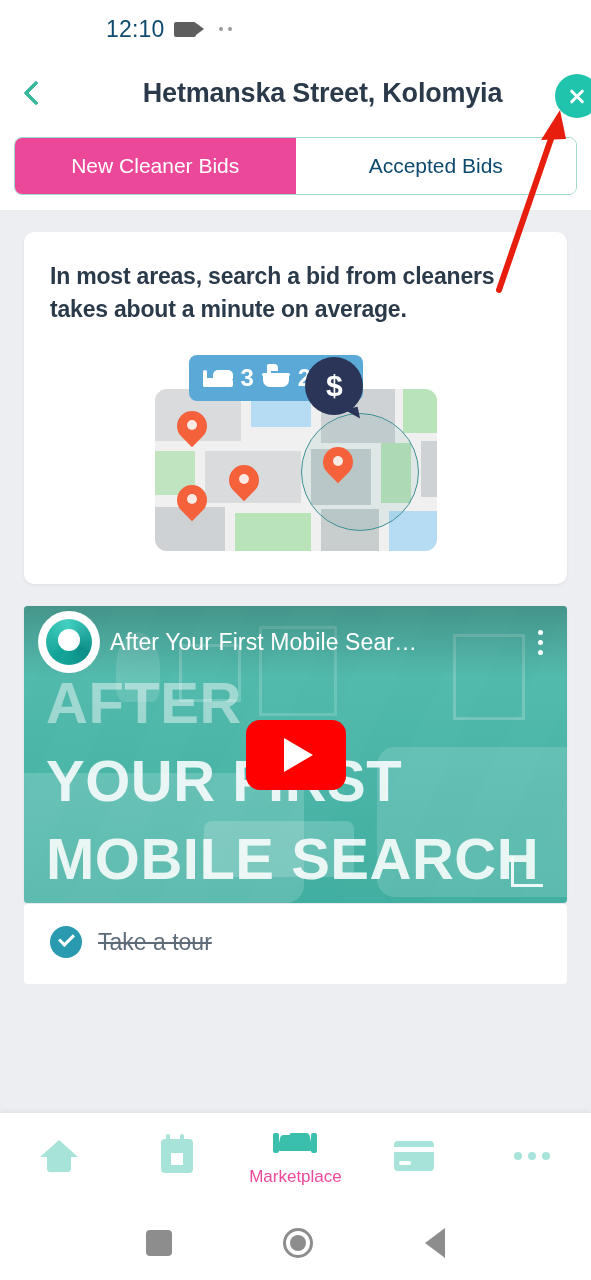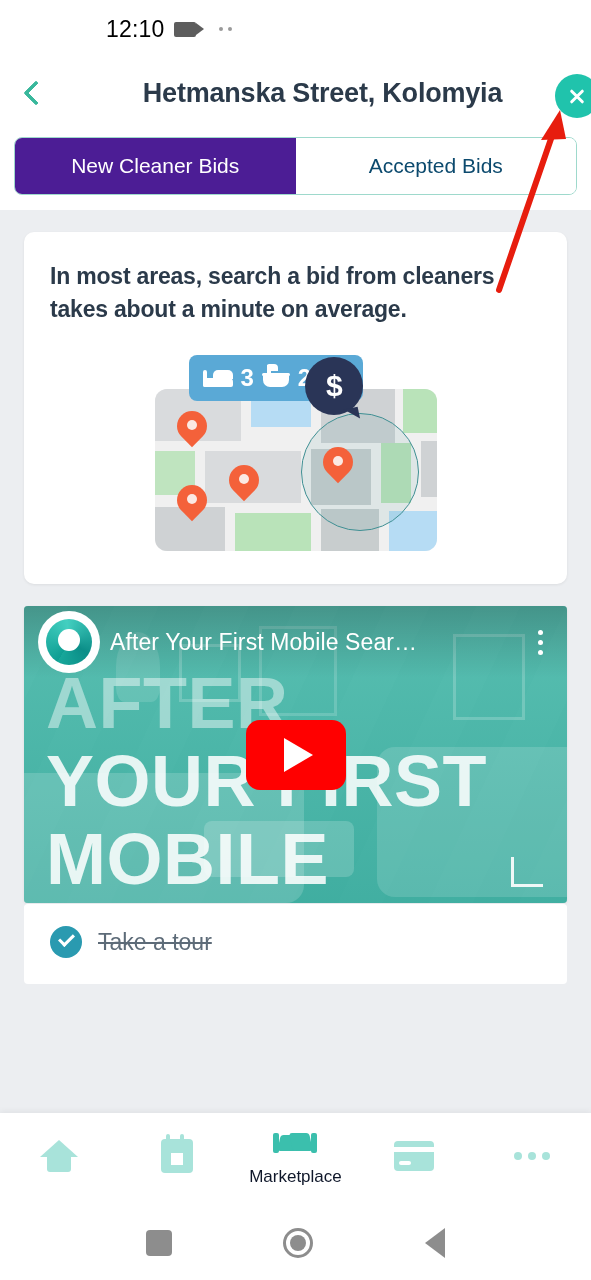--- a/index.html
+++ b/index.html
@@ -18,21 +18,21 @@
 
   
   .statusbar {
     position: absolute; top: 0; left: 0; right: 0; height: 58px;
     background: #ffffff;
     display: flex; align-items: center;
     padding: 0 18px;
     color: #5c5c5c;
   }
   .sb-left { display: flex; align-items: center; gap: 9px; margin-left: 88px; }
-  .sb-time { font-size: 23px; font-weight: 400; color: #000000; letter-spacing: .2px; }
+  .sb-time { font-size: 23px; font-weight: 400; color: #0c4a6e; letter-spacing: .2px; }
   .ic-video {
     width: 22px; height: 15px; position: relative;
     background: #5d5d5d; border-radius: 2px;
   }
   .ic-video:after {
     content: ""; position: absolute; right: -8px; top: 1px;
     border-style: solid; border-width: 6px 0 6px 8px;
     border-color: transparent transparent transparent #5d5d5d;
   }
   .sb-dots { display: flex; gap: 5px; margin-left: 14px; }
@@ -103,21 +103,21 @@
   }
   .tabs {
     display: flex; height: 58px;
     border: 1.5px solid #9ed9cc; border-radius: 8px; overflow: hidden;
     background: #fff;
   }
   .tab {
     flex: 1; display: flex; align-items: center; justify-content: center;
     font-size: 21px; color: #0c4a6e; background: #fff;
   }
-  .tab.active { background: #4c1d95; color: #ffffff; }
+  .tab.active { background: #ec4899; color: #ffffff; }
 
   
   .body { position: absolute; top: 210px; left: 0; right: 0; bottom: 0; background: #eceef1; }
 
   .card {
     background: #fff; border-radius: 10px;
     margin: 22px 24px 0; padding: 28px 26px 22px;
     box-shadow: 0 1px 3px rgba(0,0,0,.07);
   }
   .card-head {
@@ -201,21 +201,21 @@
   .avatar i:after { content: ""; position: absolute; left: 12px; top: 10px; width: 22px; height: 22px; background: #fff; border-radius: 50%; }
   .yt-title {
     margin-left: 10px; color: #ffffff; font-size: 23px; letter-spacing: .1px;
     white-space: nowrap; overflow: hidden;
   }
   .kebab { margin-left: auto; display: flex; flex-direction: column; gap: 5px; padding: 6px 10px; }
   .kebab i { width: 5px; height: 5px; background: #fff; border-radius: 50%; display: block; }
 
   .thumb-txt {
     position: absolute; left: 22px; right: 16px; top: 58px;
-    color: rgba(255,255,255,.86); font-weight: 700; font-size: 72px; line-height: 78px;
+    color: rgba(255,255,255,.86); font-weight: 700; font-size: 58px; line-height: 78px;
     letter-spacing: .5px;
   }
   .thumb-txt .l1 { color: rgba(255,255,255,.45); }
   .playbtn {
     position: absolute; left: 50%; top: 50%; transform: translate(-50%,-50%);
     width: 100px; height: 70px; background: #ff0000; border-radius: 14px;
     display: flex; align-items: center; justify-content: center;
   }
   .playbtn b { width: 0; height: 0; border-style: solid; border-width: 17px 0 17px 29px;
                border-color: transparent transparent transparent #fff; margin-left: 5px; display: block; }
@@ -233,21 +233,21 @@
                 border-left: 3px solid #fff; border-bottom: 3px solid #fff; transform: rotate(-45deg); }
   .tour-label { font-size: 23px; color: #5d6b78; text-decoration: line-through; }
 
   
   .bottomnav {
     position: absolute; left: 0; right: 0; bottom: 75px; height: 92px;
     background: #fff; display: flex; align-items: center; justify-content: space-around;
     box-shadow: 0 -2px 6px rgba(0,0,0,.05);
   }
   .navitem { display: flex; flex-direction: column; align-items: center; gap: 6px; width: 108px; }
-  .navitem .lbl { font-size: 17px; color: #0f172a; }
+  .navitem .lbl { font-size: 17px; color: #ec4899; }
   .i-home { width: 38px; height: 32px; position: relative; }
   .i-home:before { content:""; position:absolute; left:0; top:0; width:0; height:0;
     border-style: solid; border-width: 0 19px 17px 19px; border-color: transparent transparent #a8e3da transparent; }
   .i-home:after { content:""; position:absolute; left:7px; top:15px; width:24px; height:17px; background:#a8e3da; border-radius:0 0 3px 3px; }
   .i-cal { width: 32px; height: 34px; background: #a8e3da; border-radius: 4px; position: relative; }
   .i-cal:before { content:""; position:absolute; left:5px; top:-5px; width:4px; height:8px; background:#a8e3da; border-radius:2px;
                   box-shadow: 14px 0 0 #a8e3da; }
   .i-cal:after { content:""; position:absolute; left:10px; top:14px; width:12px; height:12px; background:#fff; }
   .i-shake { width: 44px; height: 30px; position: relative; }
   .i-shake .h1 { position:absolute; left:6px; top:4px; width:20px; height:16px; background:#3bbfad; transform: skewX(-12deg); border-radius:3px; }

